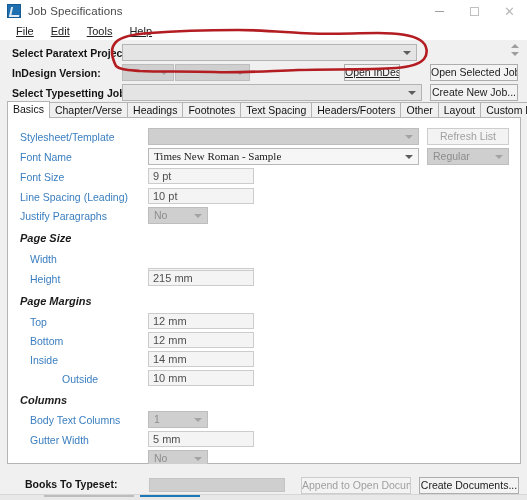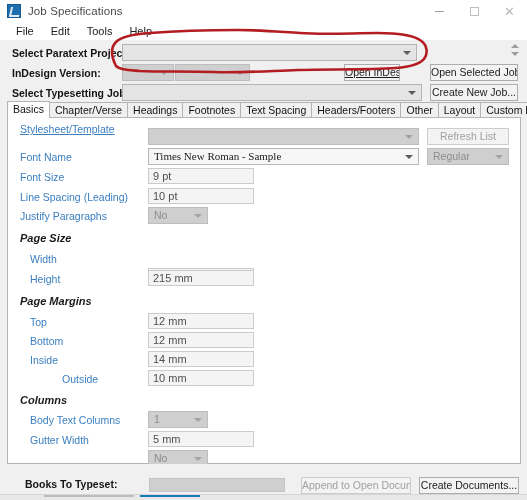--- a/index.html
+++ b/index.html
@@ -104,20 +104,21 @@
     display: flex;
     align-items: center;
     padding-left: 8px;
     box-sizing: border-box;
   }
   .menu-item {
     font-size: 11px;
     color: #222;
     padding: 1px 9px 1px 8px;
     line-height: 14px;
+    text-decoration: underline;
   }
 
   
   .topstrip {
     position: absolute;
     left: 0; top: 40px;
     width: 527px;
     height: 60px;
     background: #f0f0f0;
   }
@@ -385,21 +386,21 @@
     <div class="tab">Text Spacing</div>
     <div class="tab">Headers/Footers</div>
     <div class="tab">Other</div>
     <div class="tab">Layout</div>
     <div class="tab">Custom Layout</div>
 
   </div>
 
   <div class="panel">
 
-    <div class="lbl-blue" style="left:12px; top:5px;text-decoration:underline;">Stylesheet/Template</div>
+    <div class="lbl-blue" style="left:12px; top:13px;">Stylesheet/Template</div>
     <div class="combo disabled" style="left:140px; top:10px; width:271px;">
       <span class="ctext"></span>
       <span class="caret"></span>
     </div>
     <div class="btn disabled" style="left:419px; top:10px; width:82px;">Refresh List</div>
 
     <div class="lbl-blue" style="left:12px; top:33px;">Font Name</div>
     <div class="combo" style="left:140px; top:30px; width:271px; background:#f6f6f6; border-color:#b8b8b8;">
       <span class="ctext" style="font-family:'Liberation Serif', serif; font-size:11px;">Times New Roman   - Sample</span>
       <span class="caret"></span>

